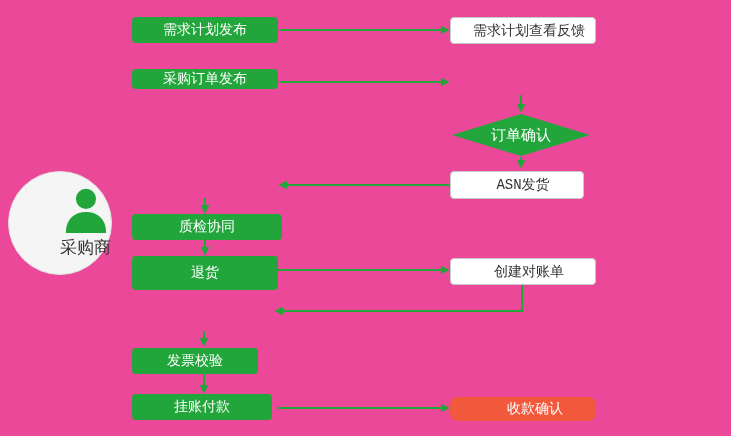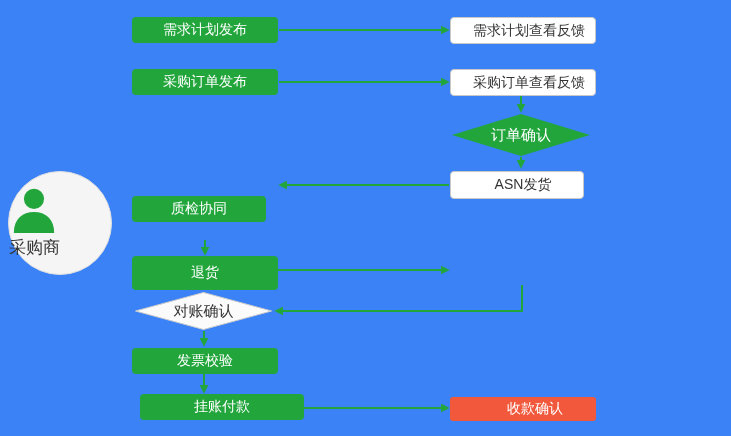--- a/index.html
+++ b/index.html
@@ -1,51 +1,51 @@
 <!DOCTYPE html>
 <html style="--green: #22A63C; --red: #F1583C; --box-bg: #FFFFFF; --box-border: #C8C8C8; --text-dark: #333333; --diamond-gray-bg: #FBFBFB; --diamond-gray-border: #CCCCCC; --circle-bg: #F5F5F5; --circle-border: #DEDEDE;"><head>
 <meta charset="utf-8">
 <style>
   html,body{margin:0;padding:0;background:#fff;}
   .canvas{
-    position:relative;width:731px;height:436px;background:#3b82f6;overflow:hidden;
-    font-family:Liberation Sans, sans-serif;
+    position:relative;width:731px;height:436px;background:#ec4899;overflow:hidden;
+    font-family:Liberation Mono, monospace;
   }
   .edges{position:absolute;left:0;top:0;width:731px;height:436px;}
   .edge{stroke:var(--green);stroke-width:2;fill:none;}
   .arrowhead{fill:var(--green);}
   .node{
     position:absolute;display:flex;align-items:center;justify-content:center;
     box-sizing:border-box;font-size:14px;white-space:nowrap;
   }
   .node.green{
     background:var(--green);color:#fff;border-radius:4px;
   }
   .node.white{
     background:var(--box-bg);color:var(--text-dark);
     border:1px solid var(--box-border);border-radius:4px;padding-left:12px;
   }
   .node.red{
-    background:var(--red);color:#fff;border-radius:3px;padding-left:24px;
+    background:var(--red);color:#fff;border-radius:8px;padding-left:24px;
   }
   .diamond{position:absolute;}
   .diamond svg{position:absolute;left:0;top:0;width:100%;height:100%;}
   .diamond .dlabel{
     position:absolute;left:0;top:0;width:100%;height:100%;
     display:flex;align-items:center;justify-content:center;
     font-size:15px;white-space:nowrap;
   }
   .diamond.green-d polygon{fill:var(--green);}
   .diamond.green-d .dlabel{color:#fff;}
   .diamond.gray-d polygon{fill:var(--diamond-gray-bg);stroke:var(--diamond-gray-border);stroke-width:1;}
   .diamond.gray-d .dlabel{color:var(--text-dark);}
   .actor{
     position:absolute;border-radius:50%;
     background:var(--circle-bg);border:1px solid var(--circle-border);
-    display:flex;flex-direction:column;align-items:flex-start;justify-content:center;
+    display:flex;flex-direction:column;align-items:flex-end;justify-content:center;
     box-sizing:border-box;gap:3px;
   }
   .actor .alabel{font-size:17px;color:var(--text-dark);white-space:nowrap;}
   .actor .aicon{line-height:0;}
   .aicon .fill{fill:var(--green);}
   .aicon .outline{fill:#fff;stroke:var(--green);stroke-width:4;stroke-linejoin:round;}
   .aicon .notch{fill:none;stroke:#fff;stroke-width:4;stroke-linecap:round;}
 </style>
 </head>
 <body>
@@ -68,60 +68,54 @@
     <path class="edge" d="M278,270 L447,270" marker-end="url(#ah)"></path>
     <path class="edge" d="M522,285 L522,311 L277,311" marker-end="url(#ah)"></path>
     <path class="edge" d="M204,331 L204,344" marker-end="url(#ah)"></path>
     <path class="edge" d="M204,374 L204,391" marker-end="url(#ah)"></path>
     <path class="edge" d="M278,408 L447,408" marker-end="url(#ah)"></path>
   </svg>
 
   <div class="node green" style="left:132px;top:17px;width:146px;height:26px">
     <span>需求计划发布</span>
   </div>
-  <div class="node green" style="left:132px;top:69px;width:146px;height:26px">
+  <div class="node green" style="left:132px;top:69px;width:146px;height:20px">
     <span>采购订单发布</span>
   </div>
-  <div class="node green" style="left:132px;top:196px;width:134px;height:26px">
+  <div class="node green" style="left:132px;top:214px;width:150px;height:26px">
     <span>质检协同</span>
   </div>
   <div class="node green" style="left:132px;top:256px;width:146px;height:34px">
     <span>退货</span>
   </div>
-  <div class="node green" style="left:132px;top:348px;width:146px;height:26px">
+  <div class="node green" style="left:132px;top:348px;width:126px;height:26px">
     <span>发票校验</span>
   </div>
-  <div class="node green" style="left:140px;top:394px;width:164px;height:26px">
+  <div class="node green" style="left:132px;top:394px;width:140px;height:26px">
     <span>挂账付款</span>
   </div>
 
   <div class="node white" style="left:450px;top:17px;width:146px;height:27px">
     <span>需求计划查看反馈</span>
   </div>
-  <div class="node white" style="left:450px;top:69px;width:146px;height:27px">
-    <span>采购订单查看反馈</span>
-  </div>
   <div class="node white" style="left:450px;top:171px;width:134px;height:28px">
     <span>ASN发货</span>
+  </div>
+  <div class="node white" style="left:450px;top:258px;width:146px;height:27px">
+    <span>创建对账单</span>
   </div>
   <div class="node red" style="left:450px;top:397px;width:146px;height:24px">
     <span>收款确认</span>
   </div>
 
   <div class="diamond green-d" style="left:452px;top:114px;width:138px;height:42px">
     <svg viewBox="0 0 138 42" preserveAspectRatio="none">
       <polygon points="69,0 138,21 69,42 0,21"></polygon>
     </svg>
     <span class="dlabel">订单确认</span>
-  </div>
-  <div class="diamond gray-d" style="left:135px;top:292px;width:137px;height:38px">
-    <svg viewBox="0 0 137 38" preserveAspectRatio="none">
-      <polygon points="68.5,0.5 136.5,19 68.5,37.5 0.5,19"></polygon>
-    </svg>
-    <span class="dlabel">对账确认</span>
   </div>
 
   <div class="actor" style="left:8px;top:171px;width:104px;height:104px">
     <span class="aicon">
       <svg width="50" height="45" viewBox="0 0 64 58">
         <circle class="fill" cx="32" cy="14" r="13"></circle>
         <path class="fill" d="M6,58 C6,40 17,31 32,31 C47,31 58,40 58,58 Z"></path>
       </svg>
     </span>
     <span class="alabel">采购商</span>

